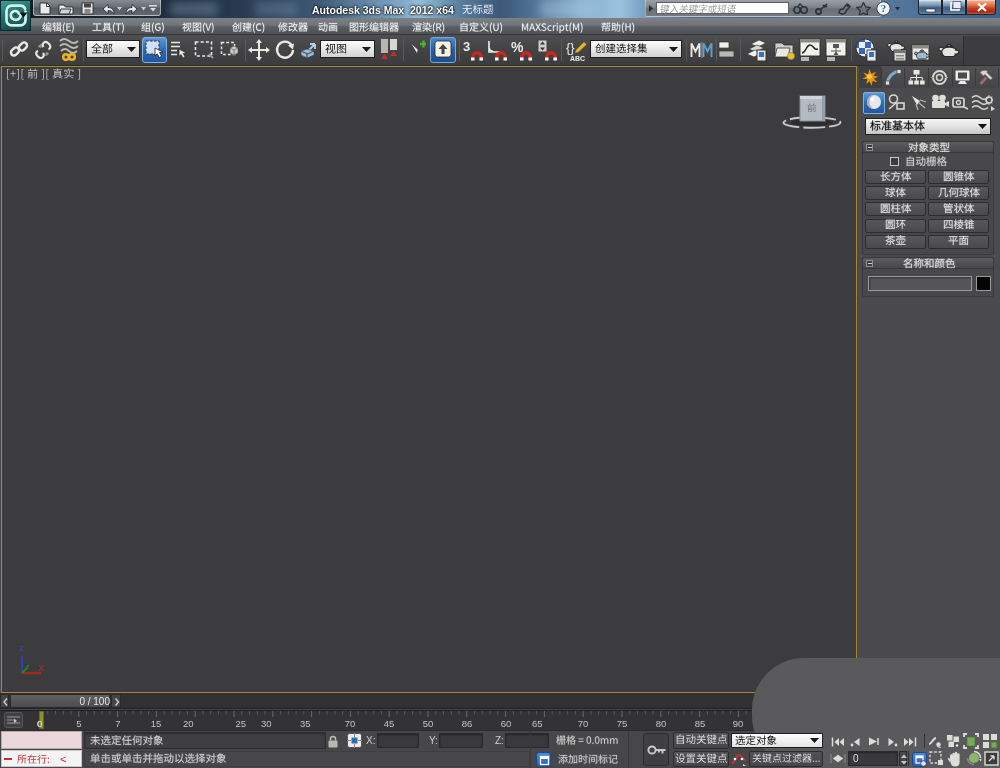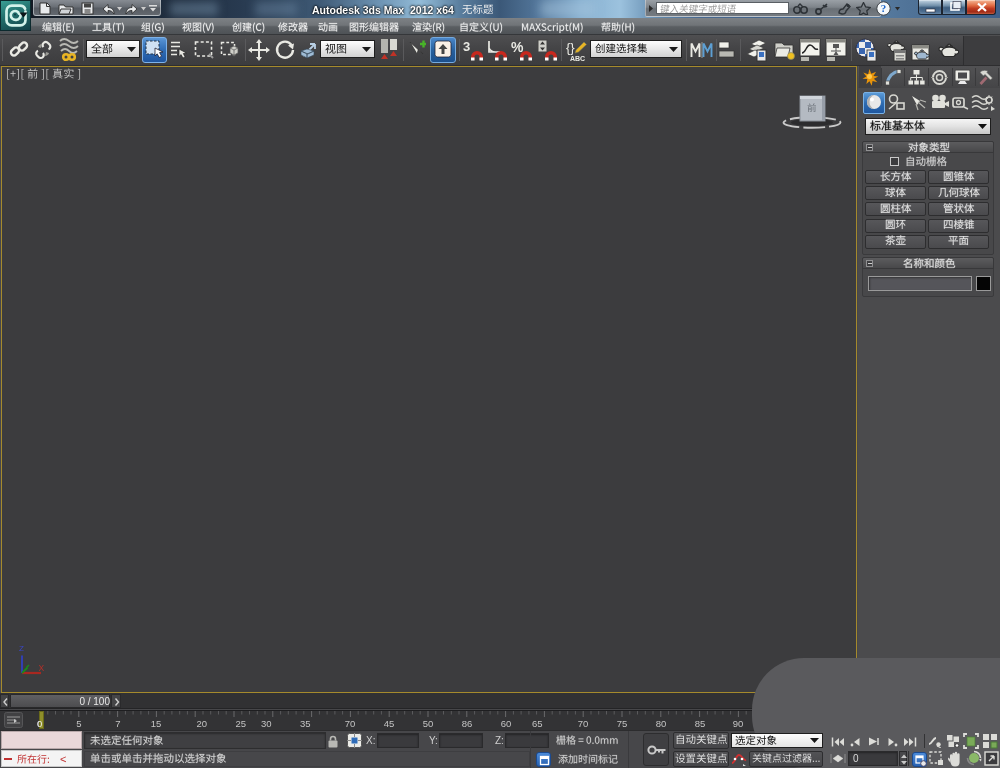--- a/index.html
+++ b/index.html
@@ -753,21 +753,21 @@
       <path d="M730.6 0v3.5" stroke="#5a5a5c" stroke-width="1"></path>
       <path d="M738.4 0v6" stroke="#6a6a6c" stroke-width="1"></path>
       <path d="M746.2 0v3.5" stroke="#5a5a5c" stroke-width="1"></path>
       <path d="M753.9 0v3.5" stroke="#5a5a5c" stroke-width="1"></path>
       <path d="M761.7 0v3.5" stroke="#5a5a5c" stroke-width="1"></path>
     </svg>
     <div style="position:absolute;left:28px;top:718px;width:24px;text-align:center;font:9.5px 'Liberation Sans',sans-serif;color:#c4c4c4">0</div>
     <div style="position:absolute;left:67px;top:718px;width:24px;text-align:center;font:9.5px 'Liberation Sans',sans-serif;color:#c4c4c4">5</div>
     <div style="position:absolute;left:106px;top:718px;width:24px;text-align:center;font:9.5px 'Liberation Sans',sans-serif;color:#c4c4c4">7</div>
     <div style="position:absolute;left:144px;top:718px;width:24px;text-align:center;font:9.5px 'Liberation Sans',sans-serif;color:#c4c4c4">15</div>
-    <div style="position:absolute;left:183px;top:718px;width:24px;text-align:right;font:9.5px 'Liberation Sans',sans-serif;color:#c4c4c4">20</div>
+    <div style="position:absolute;left:183px;top:718px;width:24px;text-align:left;font:9.5px 'Liberation Sans',sans-serif;color:#c4c4c4">20</div>
     <div style="position:absolute;left:222px;top:718px;width:24px;text-align:right;font:9.5px 'Liberation Sans',sans-serif;color:#c4c4c4">25</div>
     <div style="position:absolute;left:261px;top:718px;width:24px;text-align:left;font:9.5px 'Liberation Sans',sans-serif;color:#c4c4c4">30</div>
     <div style="position:absolute;left:300px;top:718px;width:24px;text-align:left;font:9.5px 'Liberation Sans',sans-serif;color:#c4c4c4">35</div>
     <div style="position:absolute;left:338px;top:718px;width:24px;text-align:center;font:9.5px 'Liberation Sans',sans-serif;color:#c4c4c4">70</div>
     <div style="position:absolute;left:377px;top:718px;width:24px;text-align:center;font:9.5px 'Liberation Sans',sans-serif;color:#c4c4c4">45</div>
     <div style="position:absolute;left:416px;top:718px;width:24px;text-align:center;font:9.5px 'Liberation Sans',sans-serif;color:#c4c4c4">50</div>
     <div style="position:absolute;left:455px;top:718px;width:24px;text-align:center;font:9.5px 'Liberation Sans',sans-serif;color:#c4c4c4">86</div>
     <div style="position:absolute;left:494px;top:718px;width:24px;text-align:center;font:9.5px 'Liberation Sans',sans-serif;color:#c4c4c4">60</div>
     <div style="position:absolute;left:532px;top:718px;width:24px;font:9.5px 'Liberation Sans',sans-serif;color:#c4c4c4">65</div>
     <div style="position:absolute;left:571px;top:718px;width:24px;text-align:center;font:9.5px 'Liberation Sans',sans-serif;color:#c4c4c4">70</div>

